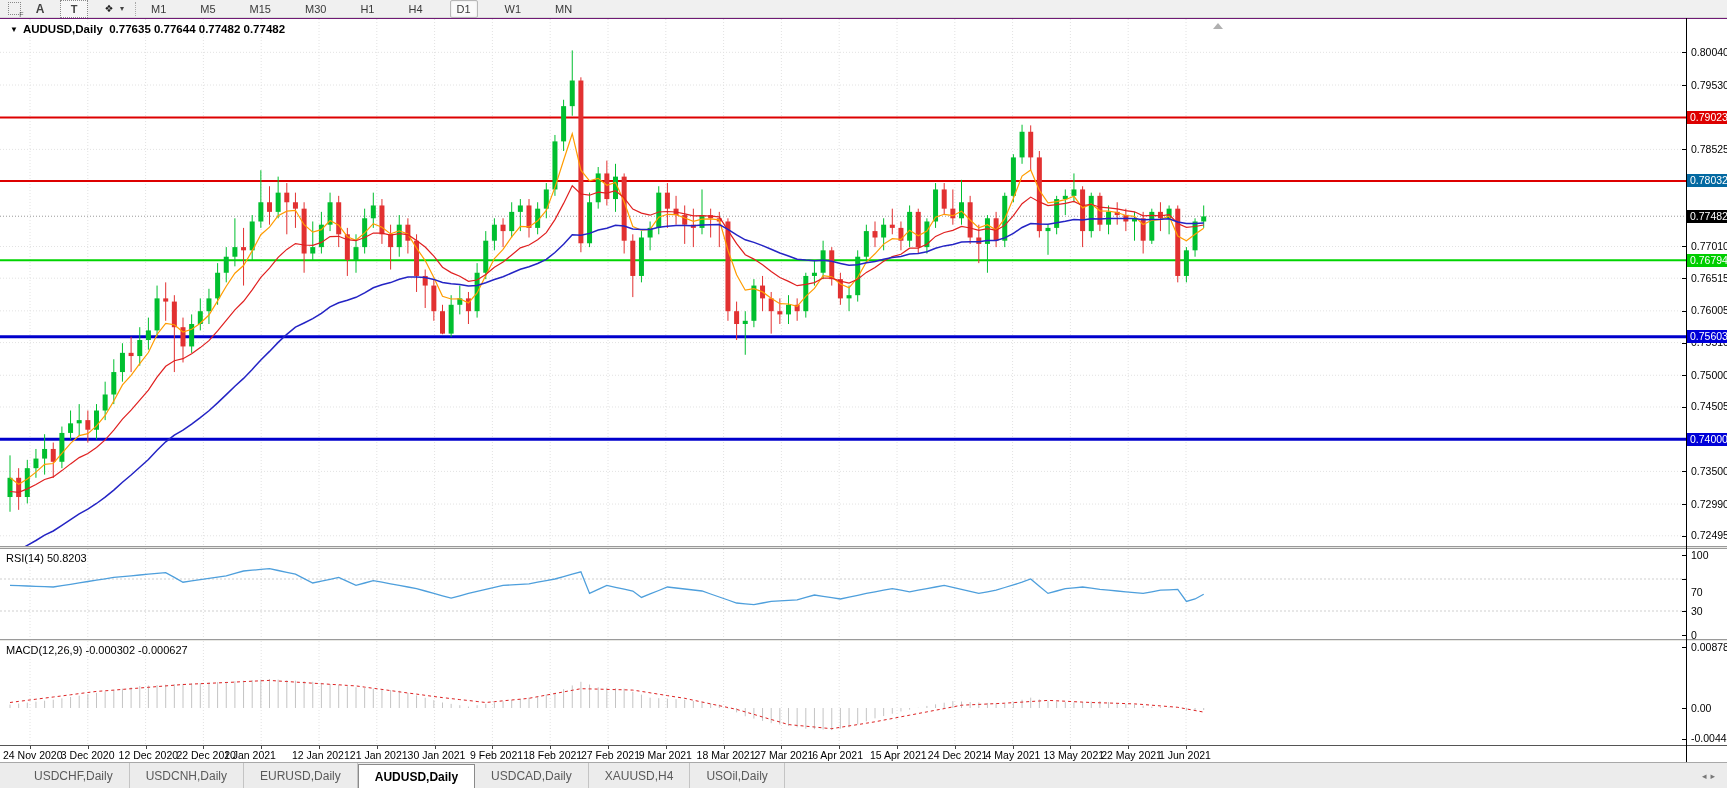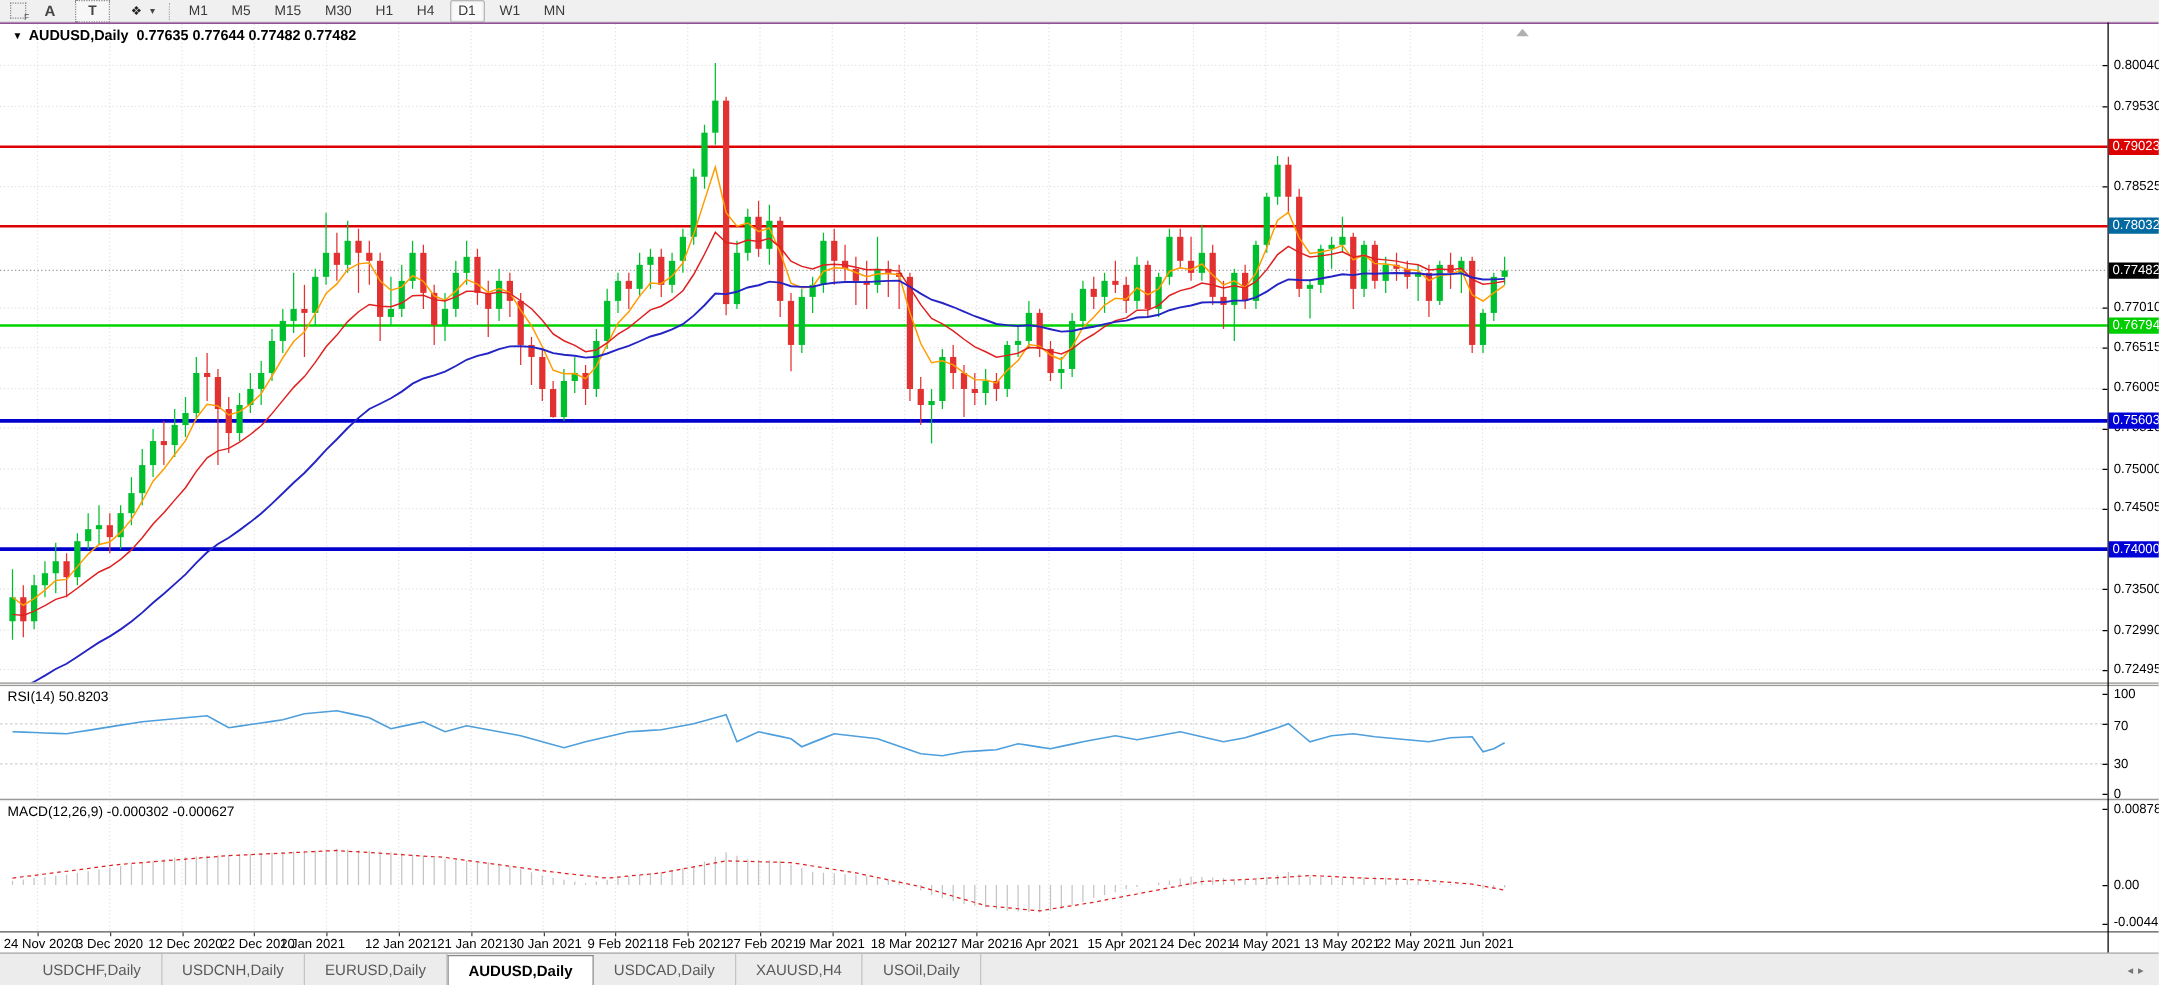--- a/index.html
+++ b/index.html
@@ -51,21 +51,21 @@
   <span class="tico">
       <span class="ico-grid">
         <span class="fsub">F</span>
       </span>
     </span>
   <span class="tico ico-a">A</span>
   <span class="tico ico-t">T</span>
   <span class="tico ico-sty">❖</span>
   <span class="caret">▾</span>
   <span class="tb-sep"></span>
-  <div id="tf-group" style="display:flex;gap:5px;">
+  <div id="tf-group" style="display:flex;gap:20px;">
       <div class="tf-btn">M1</div>
       <div class="tf-btn">M5</div>
       <div class="tf-btn">M15</div>
       <div class="tf-btn">M30</div>
       <div class="tf-btn">H1</div>
       <div class="tf-btn">H4</div>
       <div class="tf-btn active">D1</div>
       <div class="tf-btn">W1</div>
       <div class="tf-btn">MN</div>
     </div>
@@ -452,21 +452,21 @@
       <line x1="1128.2" x2="1128.2" y1="0" y2="90" class="grid"></line>
       <line x1="1186" x2="1186" y1="0" y2="90" class="grid"></line>
       <line x1="0" x2="1686" y1="30" y2="30" class="lvl"></line>
       <line x1="0" x2="1686" y1="62" y2="62" class="lvl"></line>
       <polyline points="10,36.4 18.65,36.7 27.3,37.0 35.95,37.4 44.6,37.7 53.25,38.0 61.900000000000006,36.6 70.55000000000001,35.3 79.2,33.9 87.85000000000001,32.5 96.5,31.1 105.15,29.8 113.80000000000001,28.4 122.45,27.6 131.10000000000002,26.8 139.75,26.0 148.4,25.2 157.05,24.4 165.70000000000002,23.6 174.35,28.4 183,33.2 191.65,31.9 200.3,30.6 208.95000000000002,29.4 217.60000000000002,28.1 226.25,26.8 234.9,24.4 243.55,22.0 252.20000000000002,21.2 260.85,20.4 269.5,19.6 278.15000000000003,21.5 286.8,23.3 295.45,25.2 304.1,29.6 312.75,34.0 321.40000000000003,32.1 330.05,30.3 338.7,28.4 347.35,32.4 356,36.4 364.65000000000003,34.0 373.3,31.6 381.95,33.2 390.6,34.8 399.25,36.4 407.90000000000003,38.0 416.55,39.6 425.20000000000005,42.0 433.85,44.4 442.5,46.8 451.15000000000003,49.2 459.8,46.8 468.45000000000005,44.4 477.1,42.4 485.75,40.4 494.40000000000003,38.4 503.05,36.4 511.70000000000005,35.9 520.35,35.3 529,34.8 537.65,33.2 546.3000000000001,31.6 554.95,30.0 563.6,27.6 572.25,25.2 580.9,22.8 589.5500000000001,44.4 598.2,40.4 606.85,36.4 615.5,38.3 624.15,40.1 632.8000000000001,42.0 641.45,48.4 650.1,44.9 658.75,41.5 667.4,38.0 676.0500000000001,39.0 684.7,40.0 693.35,41.0 702,42.0 710.65,45.0 719.3000000000001,48.0 727.95,51.0 736.6,54.0 745.25,54.8 753.9,55.6 762.5500000000001,54.0 771.2,52.4 779.85,51.9 788.5,51.3 797.15,50.8 805.8000000000001,48.4 814.45,46.0 823.1,47.3 831.75,48.7 840.4000000000001,50.0 849.0500000000001,48.1 857.7,46.3 866.35,44.4 875,42.8 883.6500000000001,41.2 892.3000000000001,39.6 900.95,41.2 909.6,42.8 918.25,41.2 926.9000000000001,39.6 935.5500000000001,38.0 944.2,36.4 952.85,38.4 961.5,40.4 970.1500000000001,42.4 978.8000000000001,44.4 987.45,42.8 996.1,41.2 1004.75,38.5 1013.4000000000001,35.9 1022.0500000000001,33.2 1030.7,30.0 1039.3500000000001,37.2 1048,44.4 1056.65,42.0 1065.3,39.6 1073.95,38.8 1082.6000000000001,38.0 1091.25,39.2 1099.9,40.4 1108.55,41.2 1117.2,42.0 1125.8500000000001,42.8 1134.5,43.6 1143.15,44.4 1151.8,42.8 1160.45,41.2 1169.1000000000001,40.8 1177.75,40.4 1186.4,52.4 1195.05,50.0 1203.7,45.2" fill="none" stroke="#4e9fdc" stroke-width="1.3"></polyline>
     </svg>
   <div class="panel-label">RSI(14) 50.8203</div>
 <div class="tickmark" style="top: 6px;"></div>
     <div class="axis-label" style="top: -0.5px;">100</div>
     <div class="tickmark" style="top: 30px;"></div>
-    <div class="axis-label" style="top: 26px;">70</div>
+    <div class="axis-label" style="top: 37px;">70</div>
     <div class="tickmark" style="top: 62px;"></div>
     <div class="axis-label" style="top: 55.5px;">30</div>
     <div class="tickmark" style="top: 86px;"></div>
     <div class="axis-label" style="top: 79.5px;">0</div>
   </div>
 <div class="panel" id="sep2"></div>
 <div class="panel" id="macd-panel">
   <svg id="macd-svg" width="1727" height="104">
       <line x1="30" x2="30" y1="0" y2="104" class="grid"></line>
       <line x1="87.8" x2="87.8" y1="0" y2="104" class="grid"></line>

